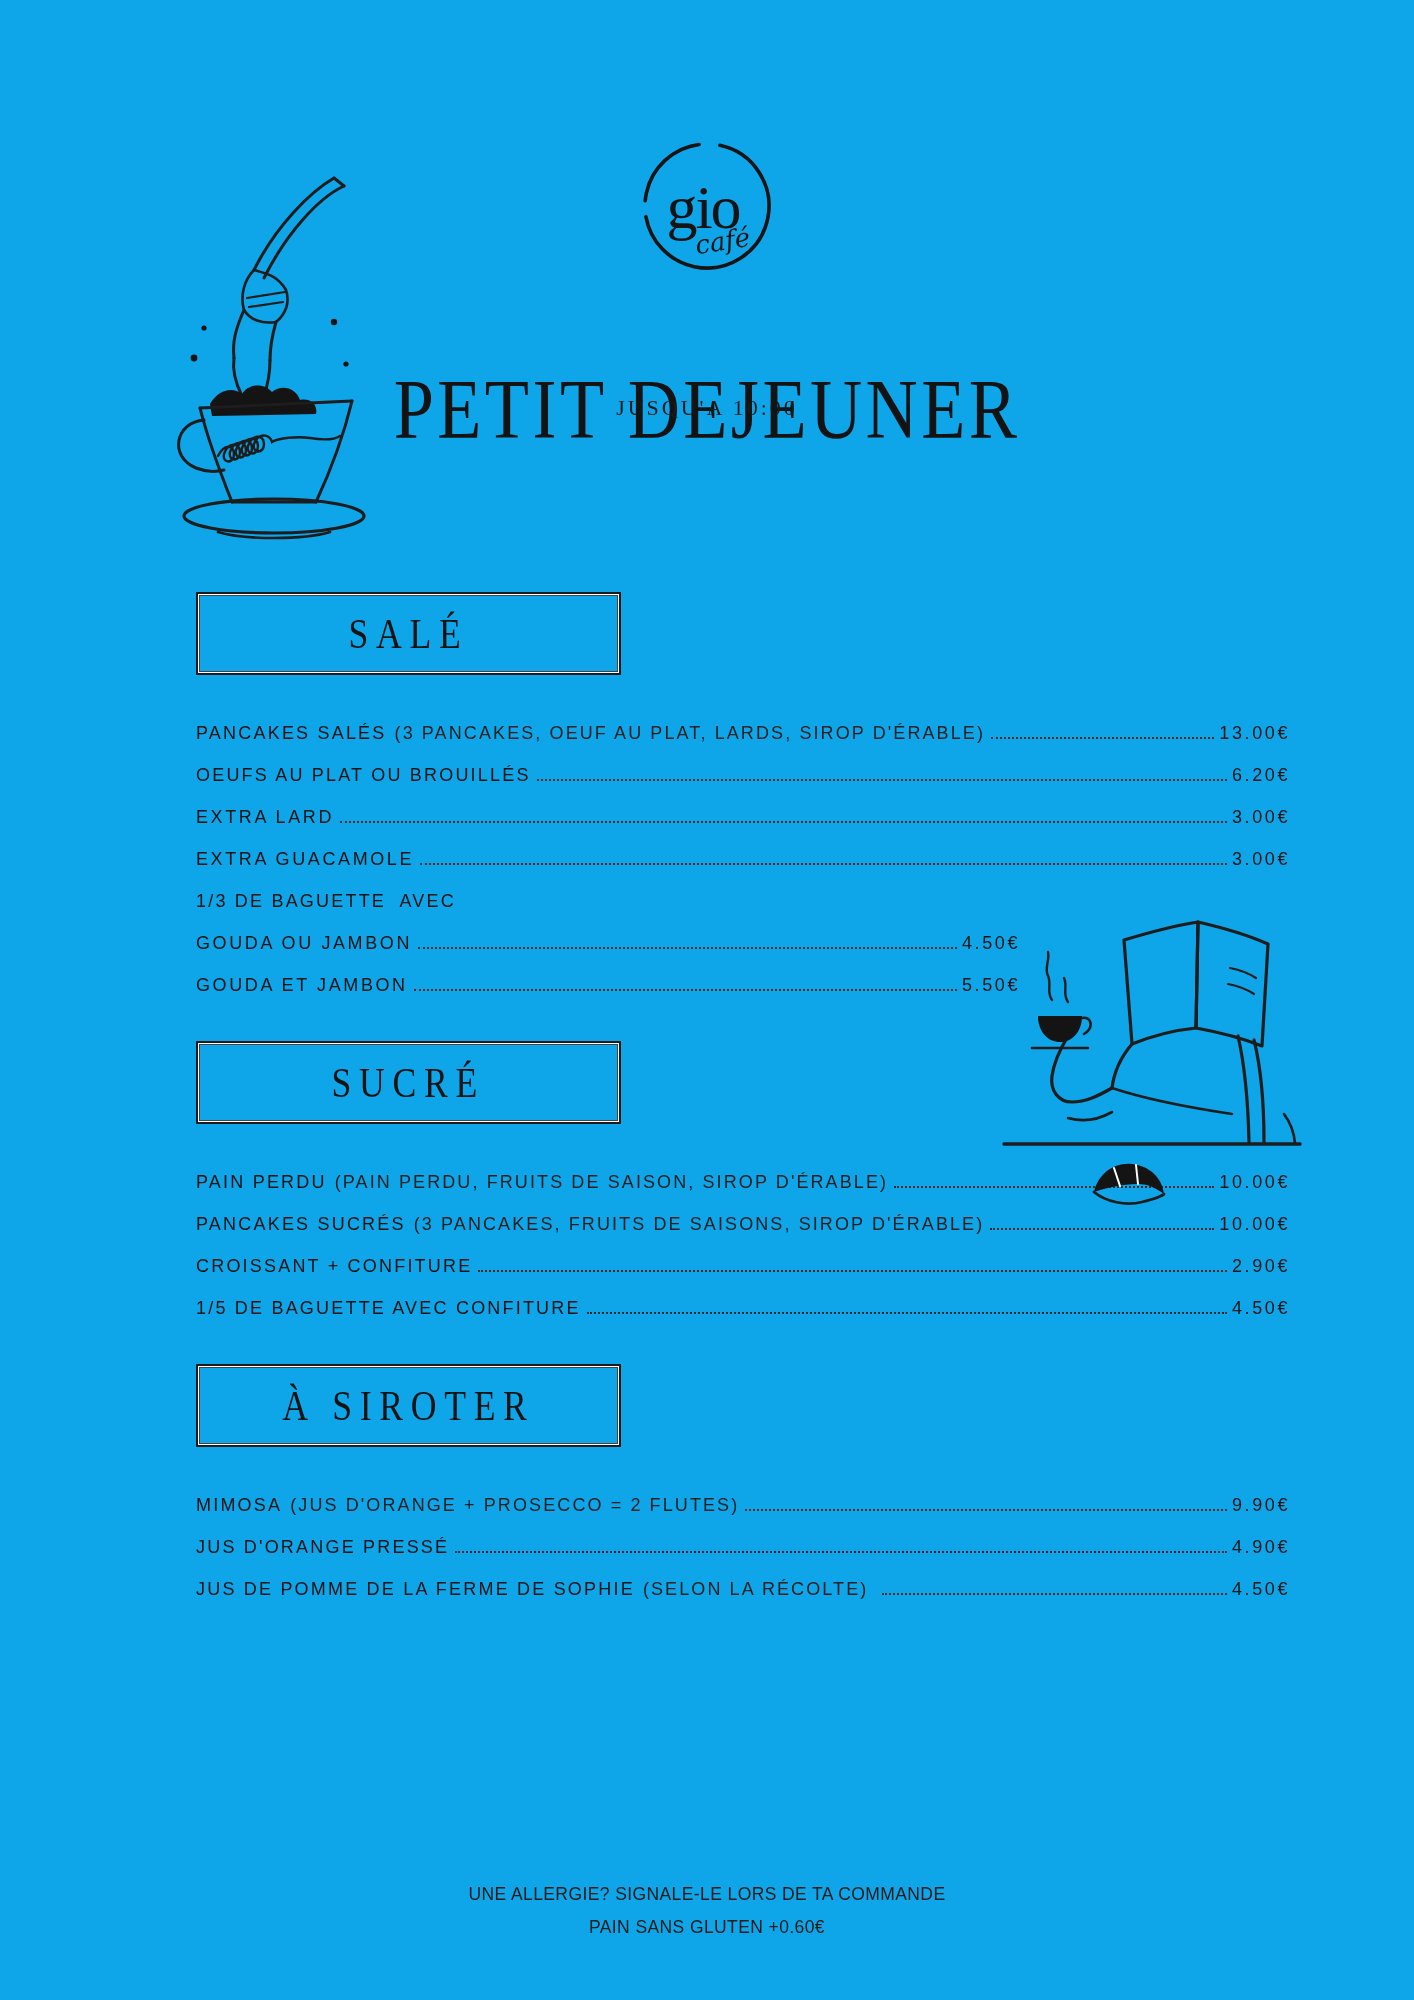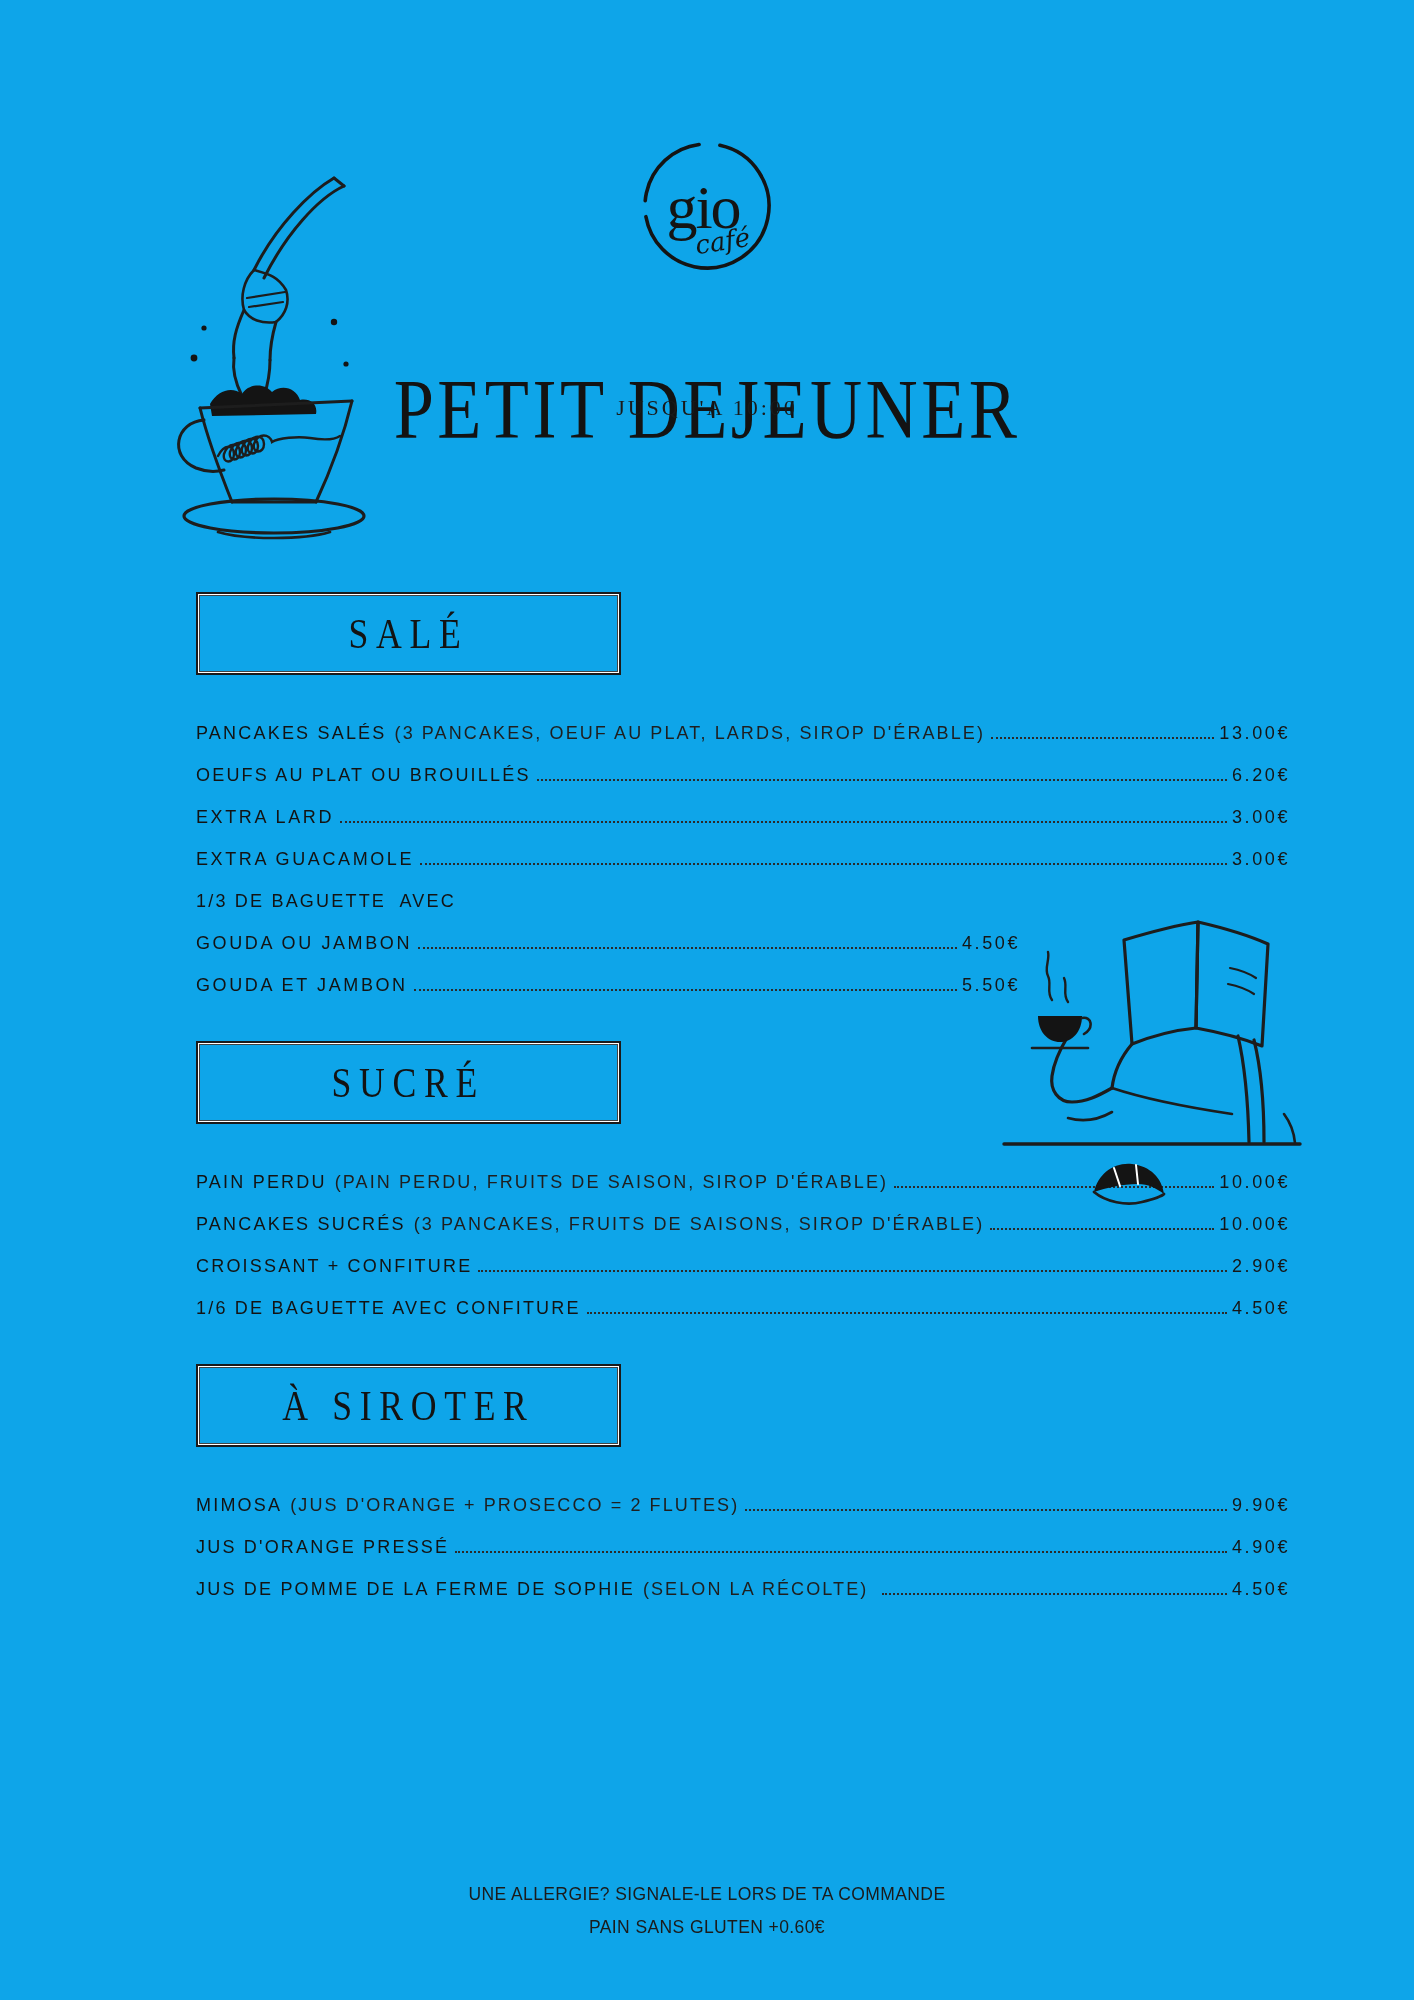--- a/index.html
+++ b/index.html
@@ -222,21 +222,21 @@
 
   <div class="row">
     <span class="iname">CROISSANT + CONFITURE</span>
 
     <span class="leader"></span>
     <span class="price">2.90€</span>
   </div>
 
 
   <div class="row">
-    <span class="iname">1/6 DE BAGUETTE AVEC CONFITURE</span>
+    <span class="iname">1/5 DE BAGUETTE AVEC CONFITURE</span>
 
     <span class="leader"></span>
     <span class="price">4.50€</span>
   </div>
 </div>
   </section>
 
   <section class="menu-section">
     <div class="heading-box">
       <h2 class="heading">À SIROTER</h2>

